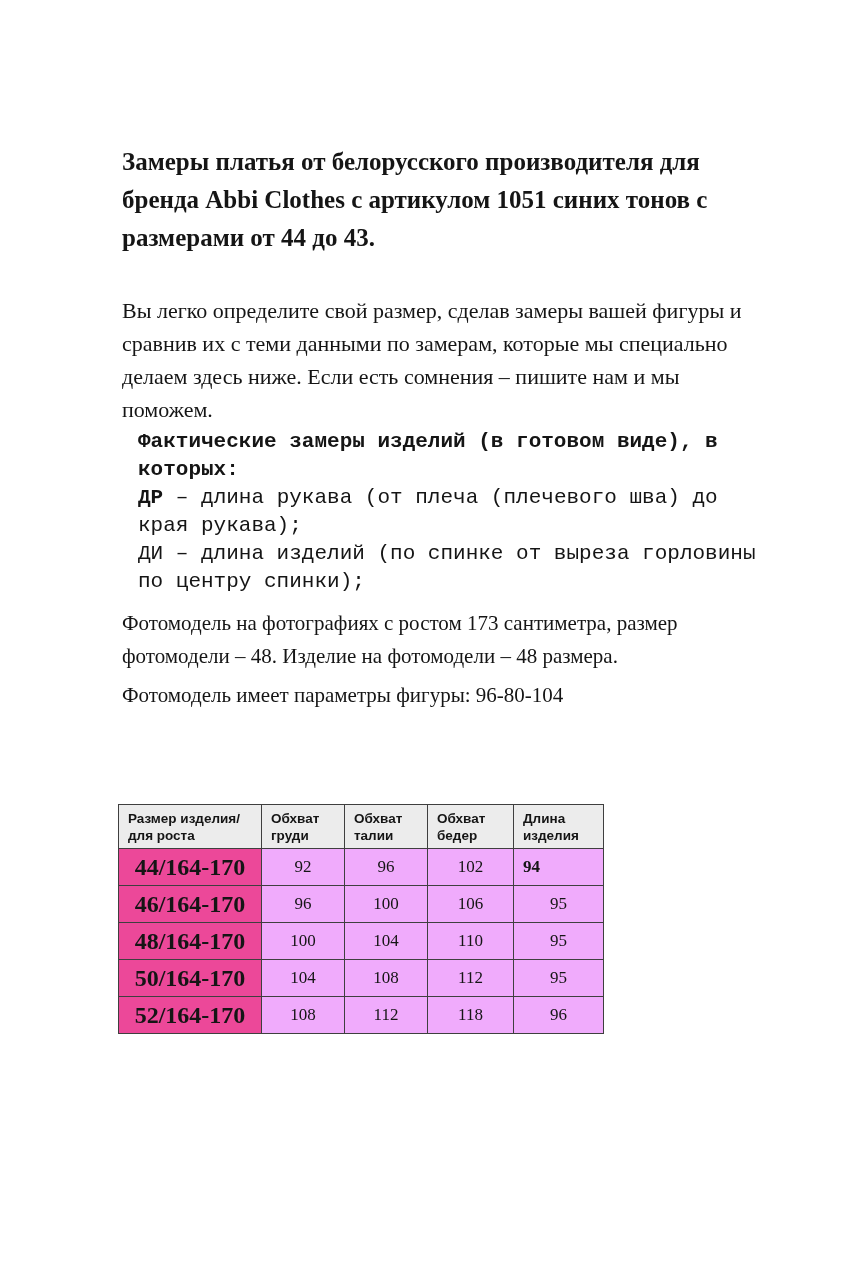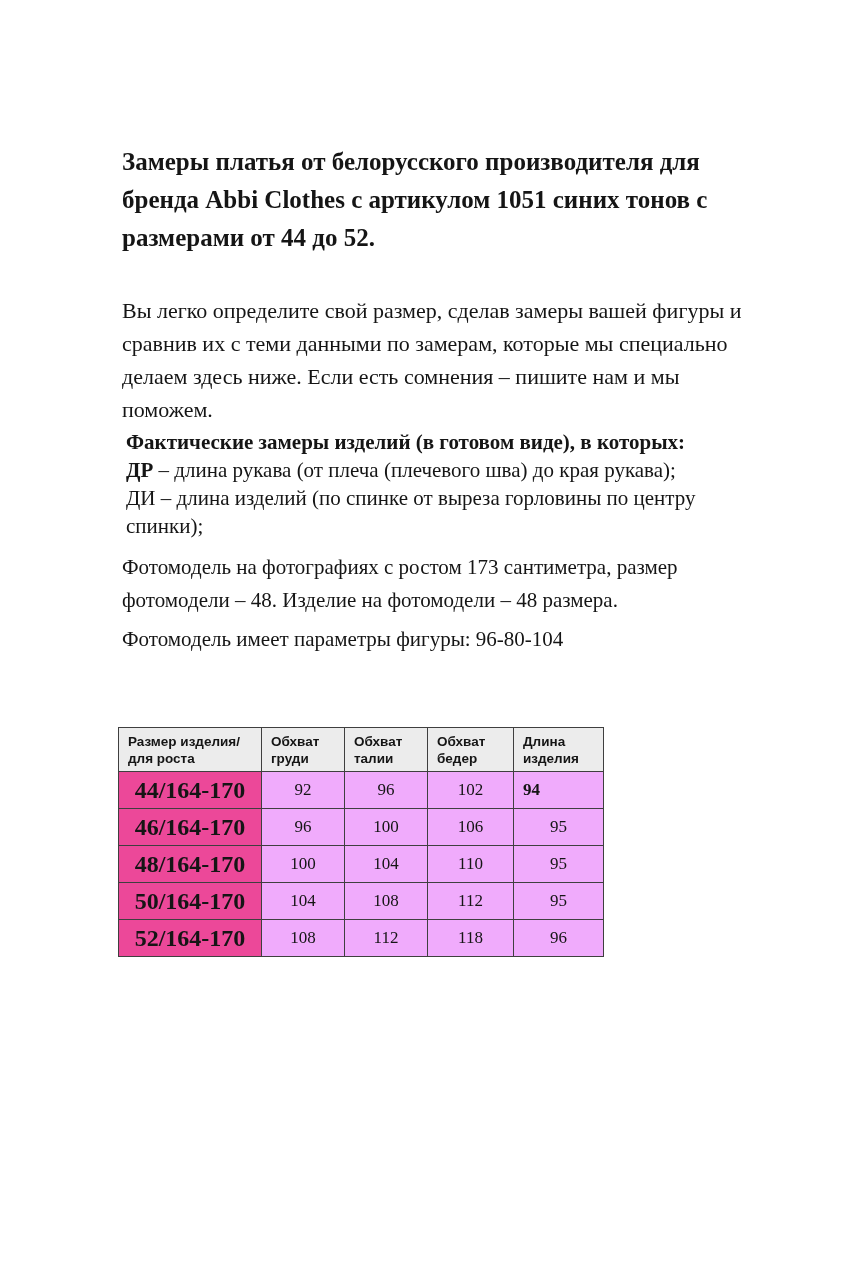--- a/index.html
+++ b/index.html
@@ -24,41 +24,42 @@
     font-size: 25px;
     font-weight: bold;
     line-height: 38px;
   }
   .intro {
     margin: 37px 0 0 0;
     font-size: 22px;
     line-height: 33px;
   }
   .defs {
-    margin: 2px 0 0 4px;
+    margin: 2px 0 0 16px;
     font-size: 21px;
     line-height: 28px;
+    font-family: Liberation Mono, monospace;
   }
   .defs .heading { font-weight: bold; }
   .bold-abbr { font-weight: bold; }
   .model-para {
     margin: 11px 0 0 0;
     font-size: 21px;
     line-height: 33px;
   }
   .model-params {
     margin: 6px 0 0 0;
     font-size: 21px;
     line-height: 33px;
   }
   table.size-table {
     border-collapse: collapse;
     table-layout: fixed;
     width: 485px;
-    margin: 71px 0 0 -4px;
+    margin: 92px 0 0 -4px;
     padding-left: 36px;
   }
   .size-table th, .size-table td {
     border: 1px solid #3f3f3f;
     box-sizing: border-box;
   }
   .size-table th {
     background: #ececec;
     font-family: "Liberation Sans", sans-serif;
     font-size: 13.5px;
@@ -88,21 +89,21 @@
     padding-left: 9px;
     font-weight: bold;
   }
 </style>
 </head>
 <body>
 
 <div class="page">
   <div class="content">
 
-    <h1 class="doc-title">Замеры платья от белорусского производителя для бренда Abbi Clothes с артикулом 1051 синих тонов с размерами от 44 до 52.</h1>
+    <h1 class="doc-title">Замеры платья от белорусского производителя для бренда Abbi Clothes с артикулом 1051 синих тонов с размерами от 44 до 43.</h1>
 
     <p class="intro">Вы легко определите свой размер, сделав замеры вашей фигуры и сравнив их с теми данными по замерам, которые мы специально делаем здесь ниже. Если есть сомнения – пишите нам и мы поможем.</p>
 
     <div class="defs">
       <div class="heading">Фактические замеры изделий (в готовом виде), в которых:</div>
       <div><span class="bold-abbr">ДР</span><span> – длина рукава (от плеча (плечевого шва) до края рукава);</span></div>
       <div>ДИ – длина изделий (по спинке от выреза горловины по центру спинки);</div>
     </div>
 
     <p class="model-para">Фотомодель на фотографиях с ростом 173 сантиметра, размер фотомодели – 48. Изделие на фотомодели – 48 размера.</p>

